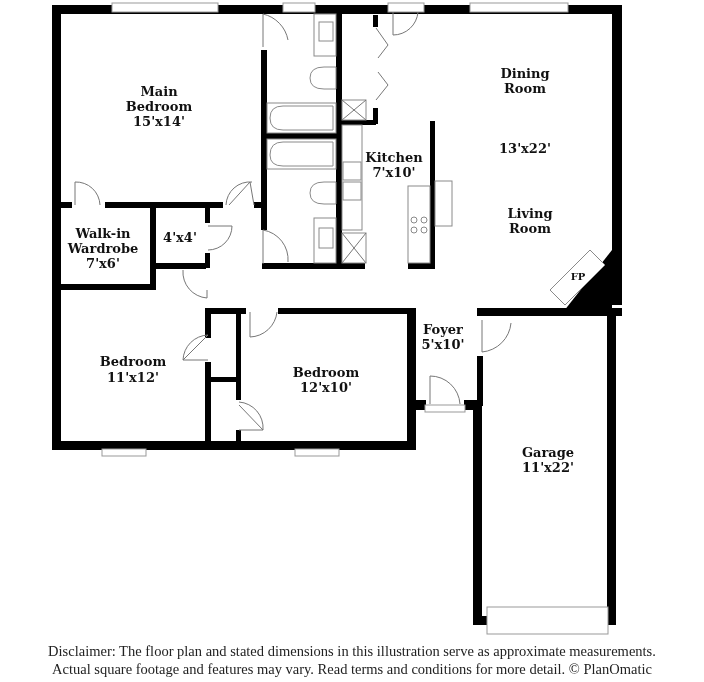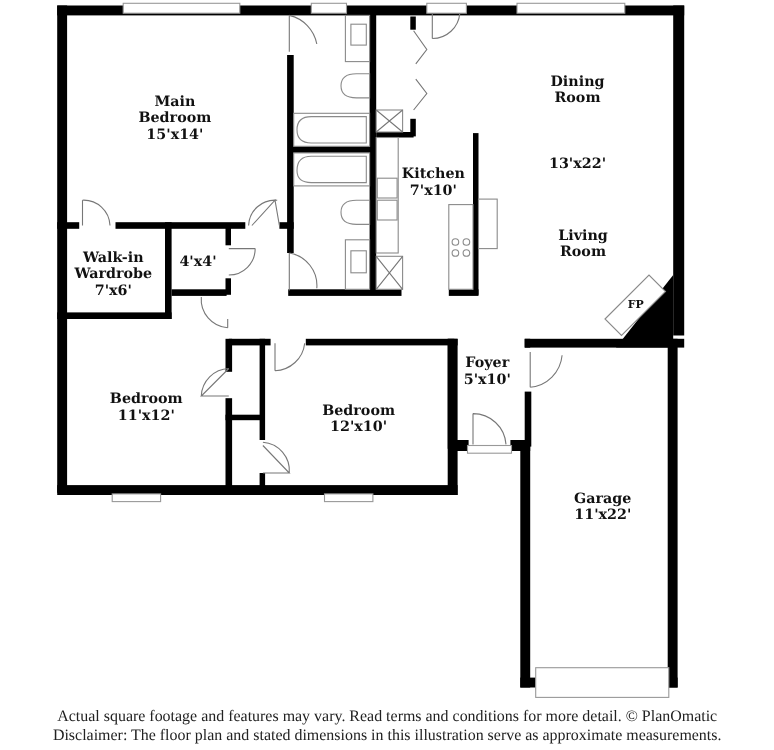--- a/index.html
+++ b/index.html
@@ -189,15 +189,15 @@
 
     <text class="lbl" x="443" y="334">Foyer</text>
     <text class="lbl" x="443" y="349">5'x10'</text>
 
     <text class="lbl" x="548" y="457">Garage</text>
     <text class="lbl" x="548" y="472">11'x22'</text>
   </g>
 </svg>
 
 <div class="disclaimer">
+  <div>Disclaimer: The floor plan and stated dimensions in this illustration serve as approximate measurements.</div>
   <div>Actual square footage and features may vary. Read terms and conditions for more detail. © PlanOmatic</div>
-  <div>Disclaimer: The floor plan and stated dimensions in this illustration serve as approximate measurements.</div>
 </div>
 
 </body></html>

